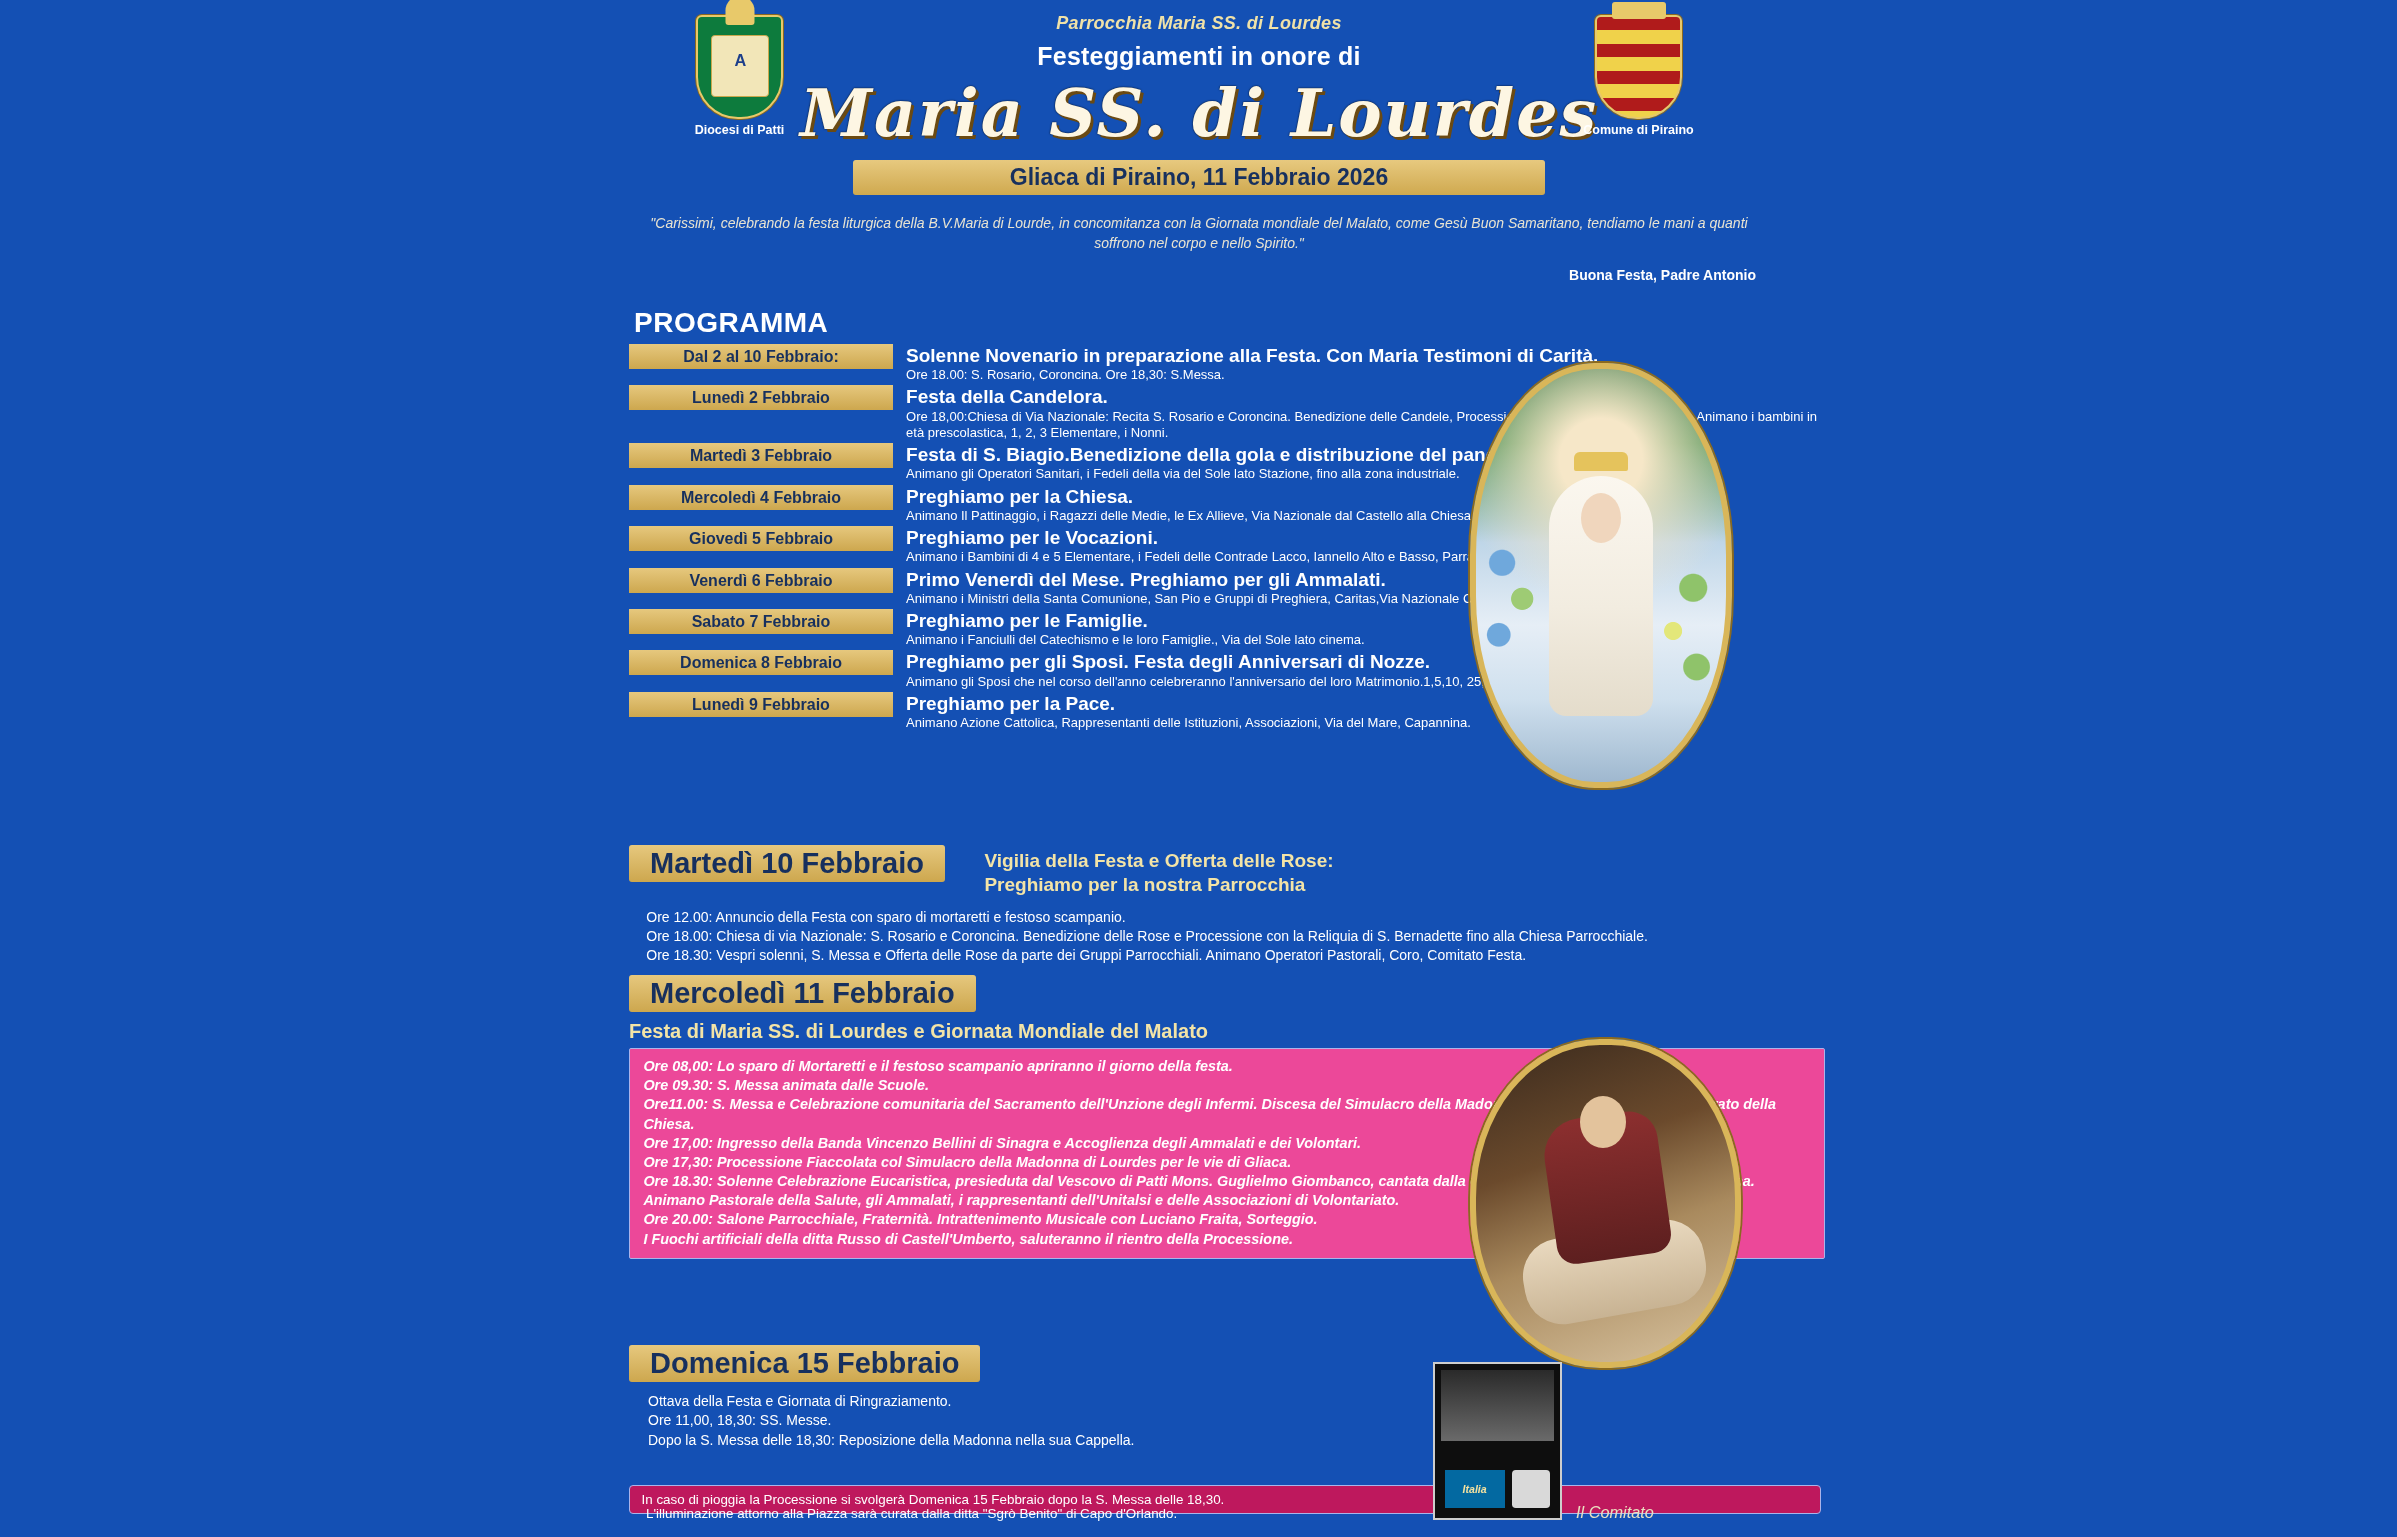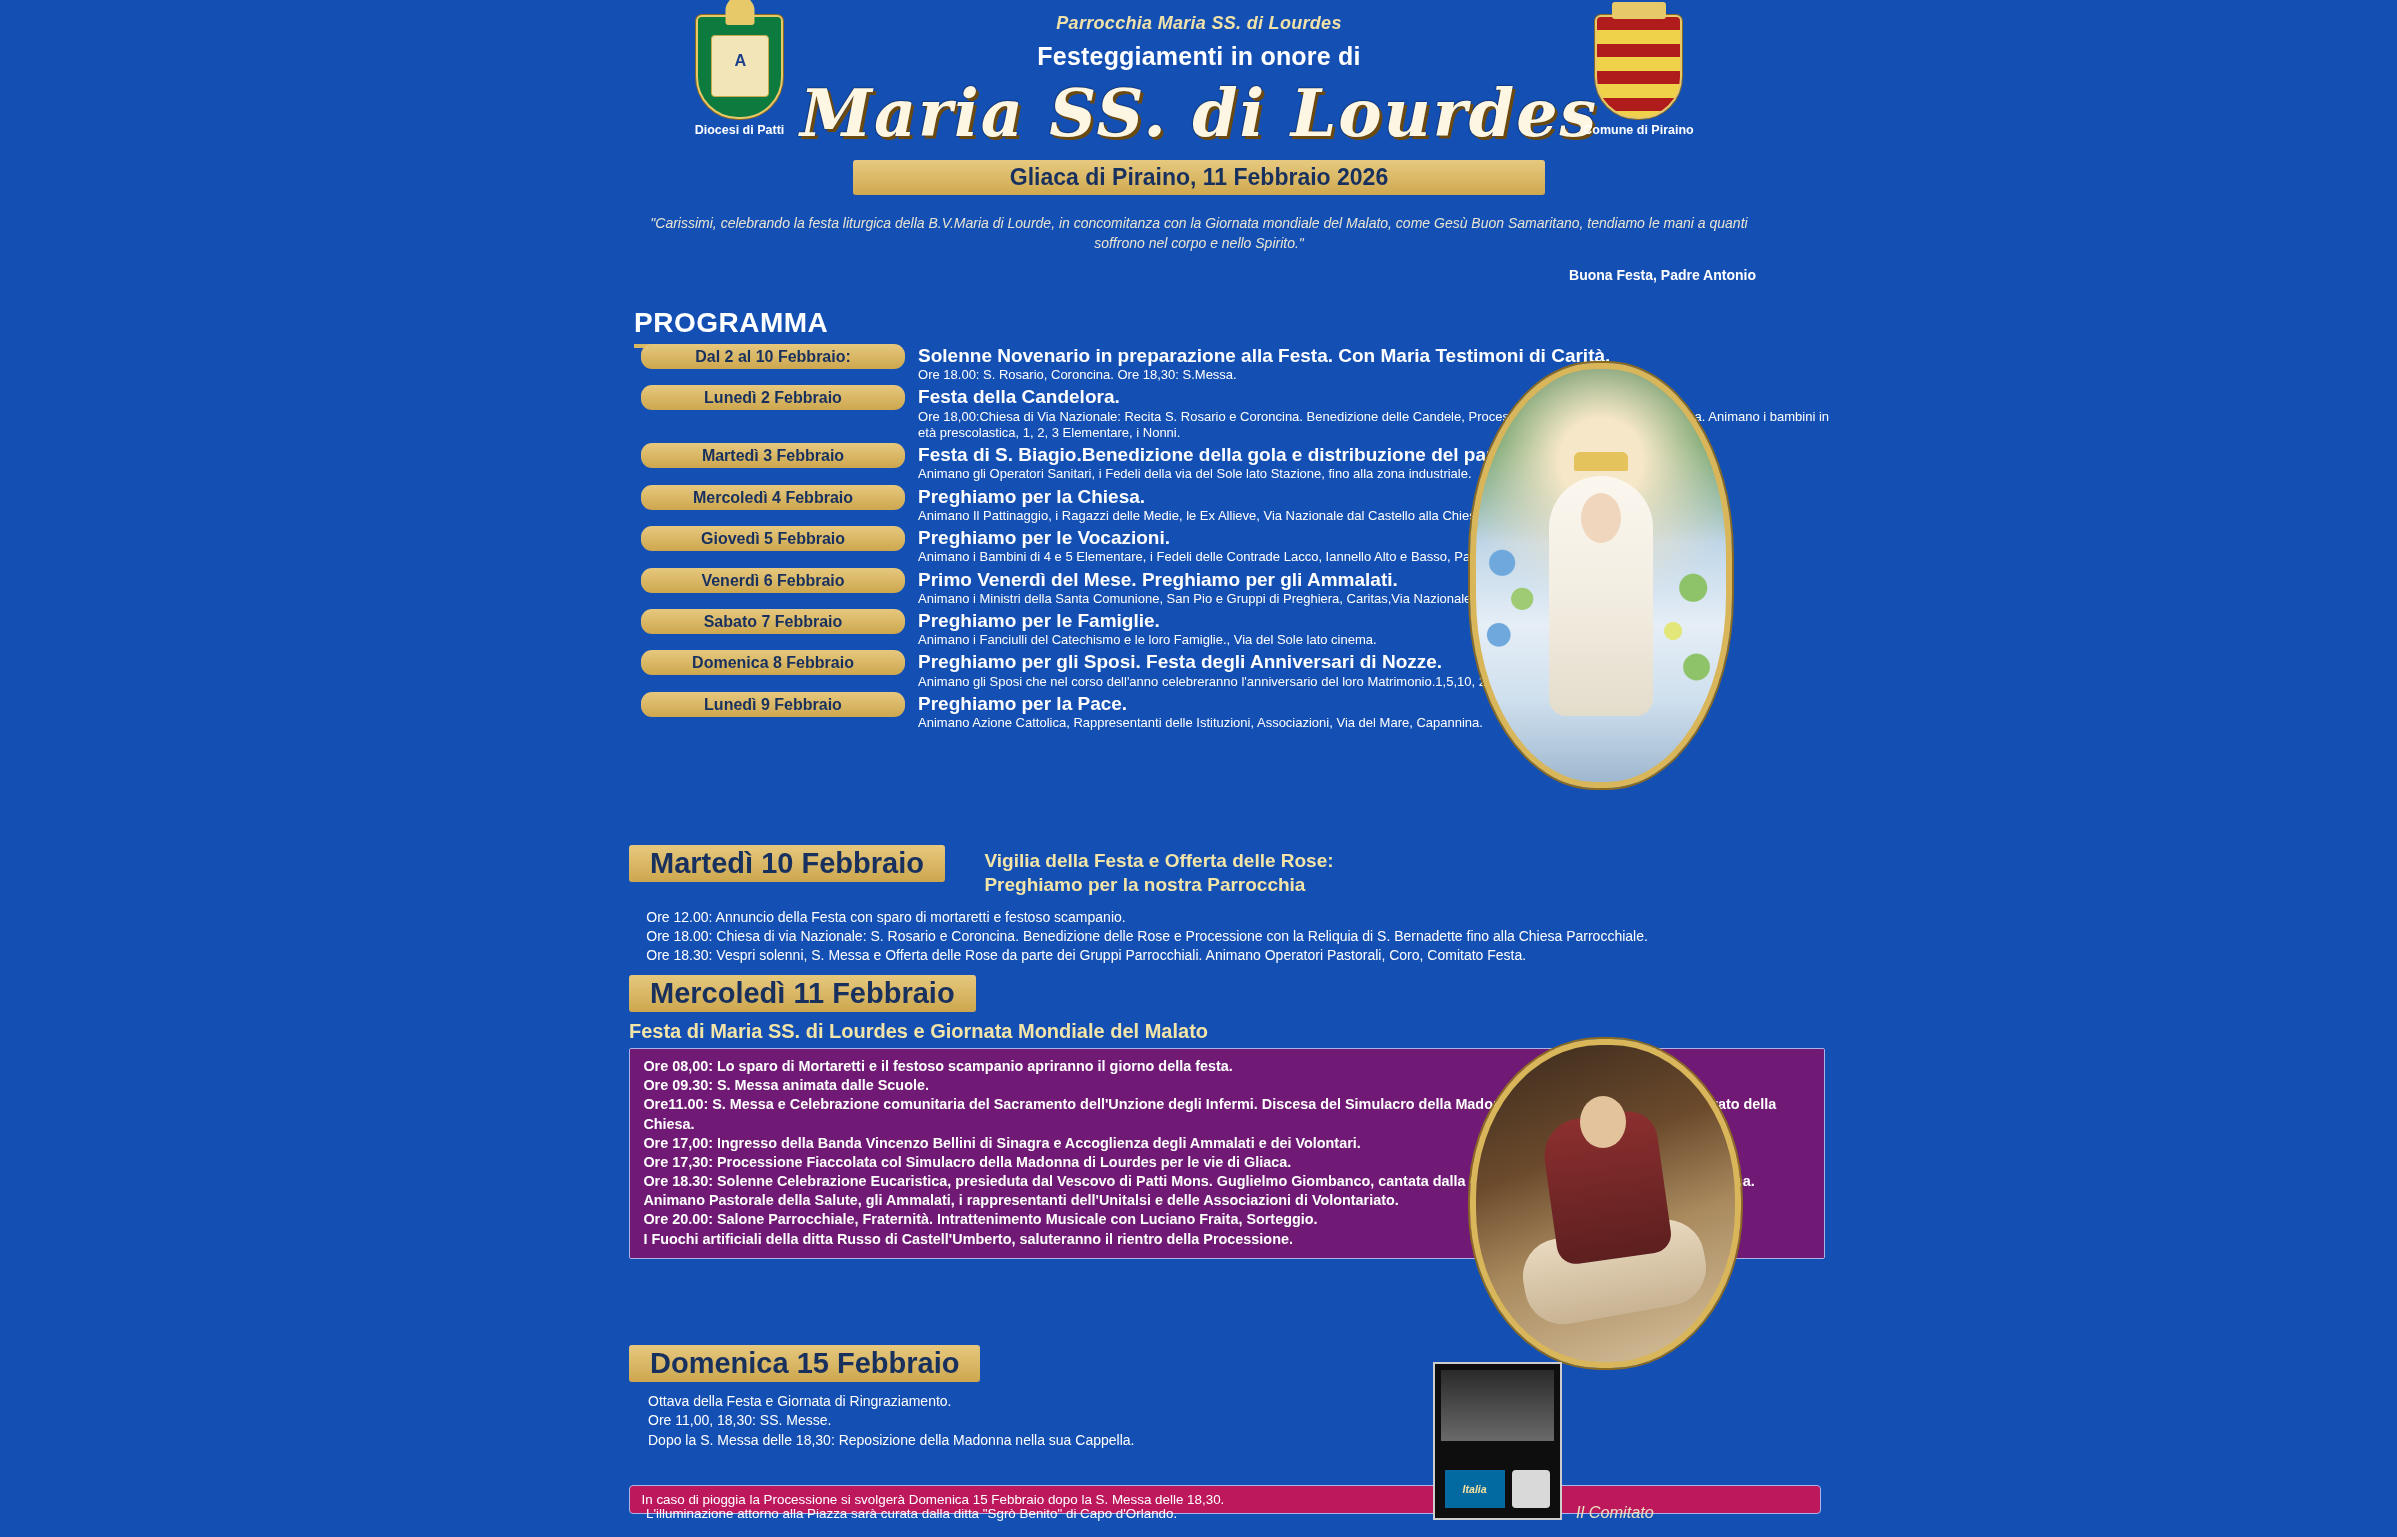--- a/index.html
+++ b/index.html
@@ -95,22 +95,21 @@
     position:absolute;left:634px;top:344px;width:250px;height:3.8px;
     background:#d8b861;
   }
   .rows{position:absolute;left:629px;top:344px;width:1210px;}
   .row{position:relative;margin-bottom:1.9px;}
   .pill{
     display:inline-block;vertical-align:top;
     width:264px;height:25px;line-height:25px;
     background:linear-gradient(180deg,#e6c87e,#cda74e);
     color:#17305e;font-size:16px;font-weight:bold;text-align:center;
-    border-radius:11px;
-    margin-left:12px;
+    border-radius:0;
   }
   .rowtext{
     display:inline-block;vertical-align:top;
     margin-left:8.6px;width:913px;color:#ffffff;
   }
   .rowtext .t1{font-size:19px;font-weight:bold;line-height:1.22;}
   .rowtext .t2{font-size:13px;line-height:1.26;}
   
   .bigpill{
     display:inline-block;
@@ -124,25 +123,26 @@
     color:#f3e4a7;font-size:19px;font-weight:bold;line-height:1.25;
     padding-top:3.8px;
   }
   .sec10 .body{margin-top:11.5px;color:#ffffff;font-size:14px;line-height:1.38;margin-left:17.3px;}
   .sec11{position:absolute;left:629px;top:975px;width:1249px;}
   .sec11 .subtitle{
     margin-top:7.7px;color:#f3e4a7;font-size:20px;font-weight:bold;
   }
   .panel{
     margin-top:5.8px;width:1167px;
-    background:#701a75;
+    background:#ec4899;
     border:1px solid #aab4ea;
     padding:7.7px 13.4px 9.6px 13.4px;
     color:#ffffff;font-size:14.4px;line-height:1.33;font-weight:bold;
     border-radius:1.9px;
+    font-style:italic;
   }
   .sec15{position:absolute;left:629px;top:1345px;width:1249px;}
   .sec15 .body{margin-top:9.6px;margin-left:19px;color:#ffffff;font-size:14px;line-height:1.4;}
   .noterain{
     position:absolute;left:629px;top:1465px;width:1167px;
     background:#be185d;border:1px solid #aab4ea;
     color:#ffffff;font-size:13.4px;padding:5.8px 11.5px;border-radius:4px;margin-top:20px;
   }
   .notelight{
     position:absolute;left:646px;top:1506px;width:1153px;

